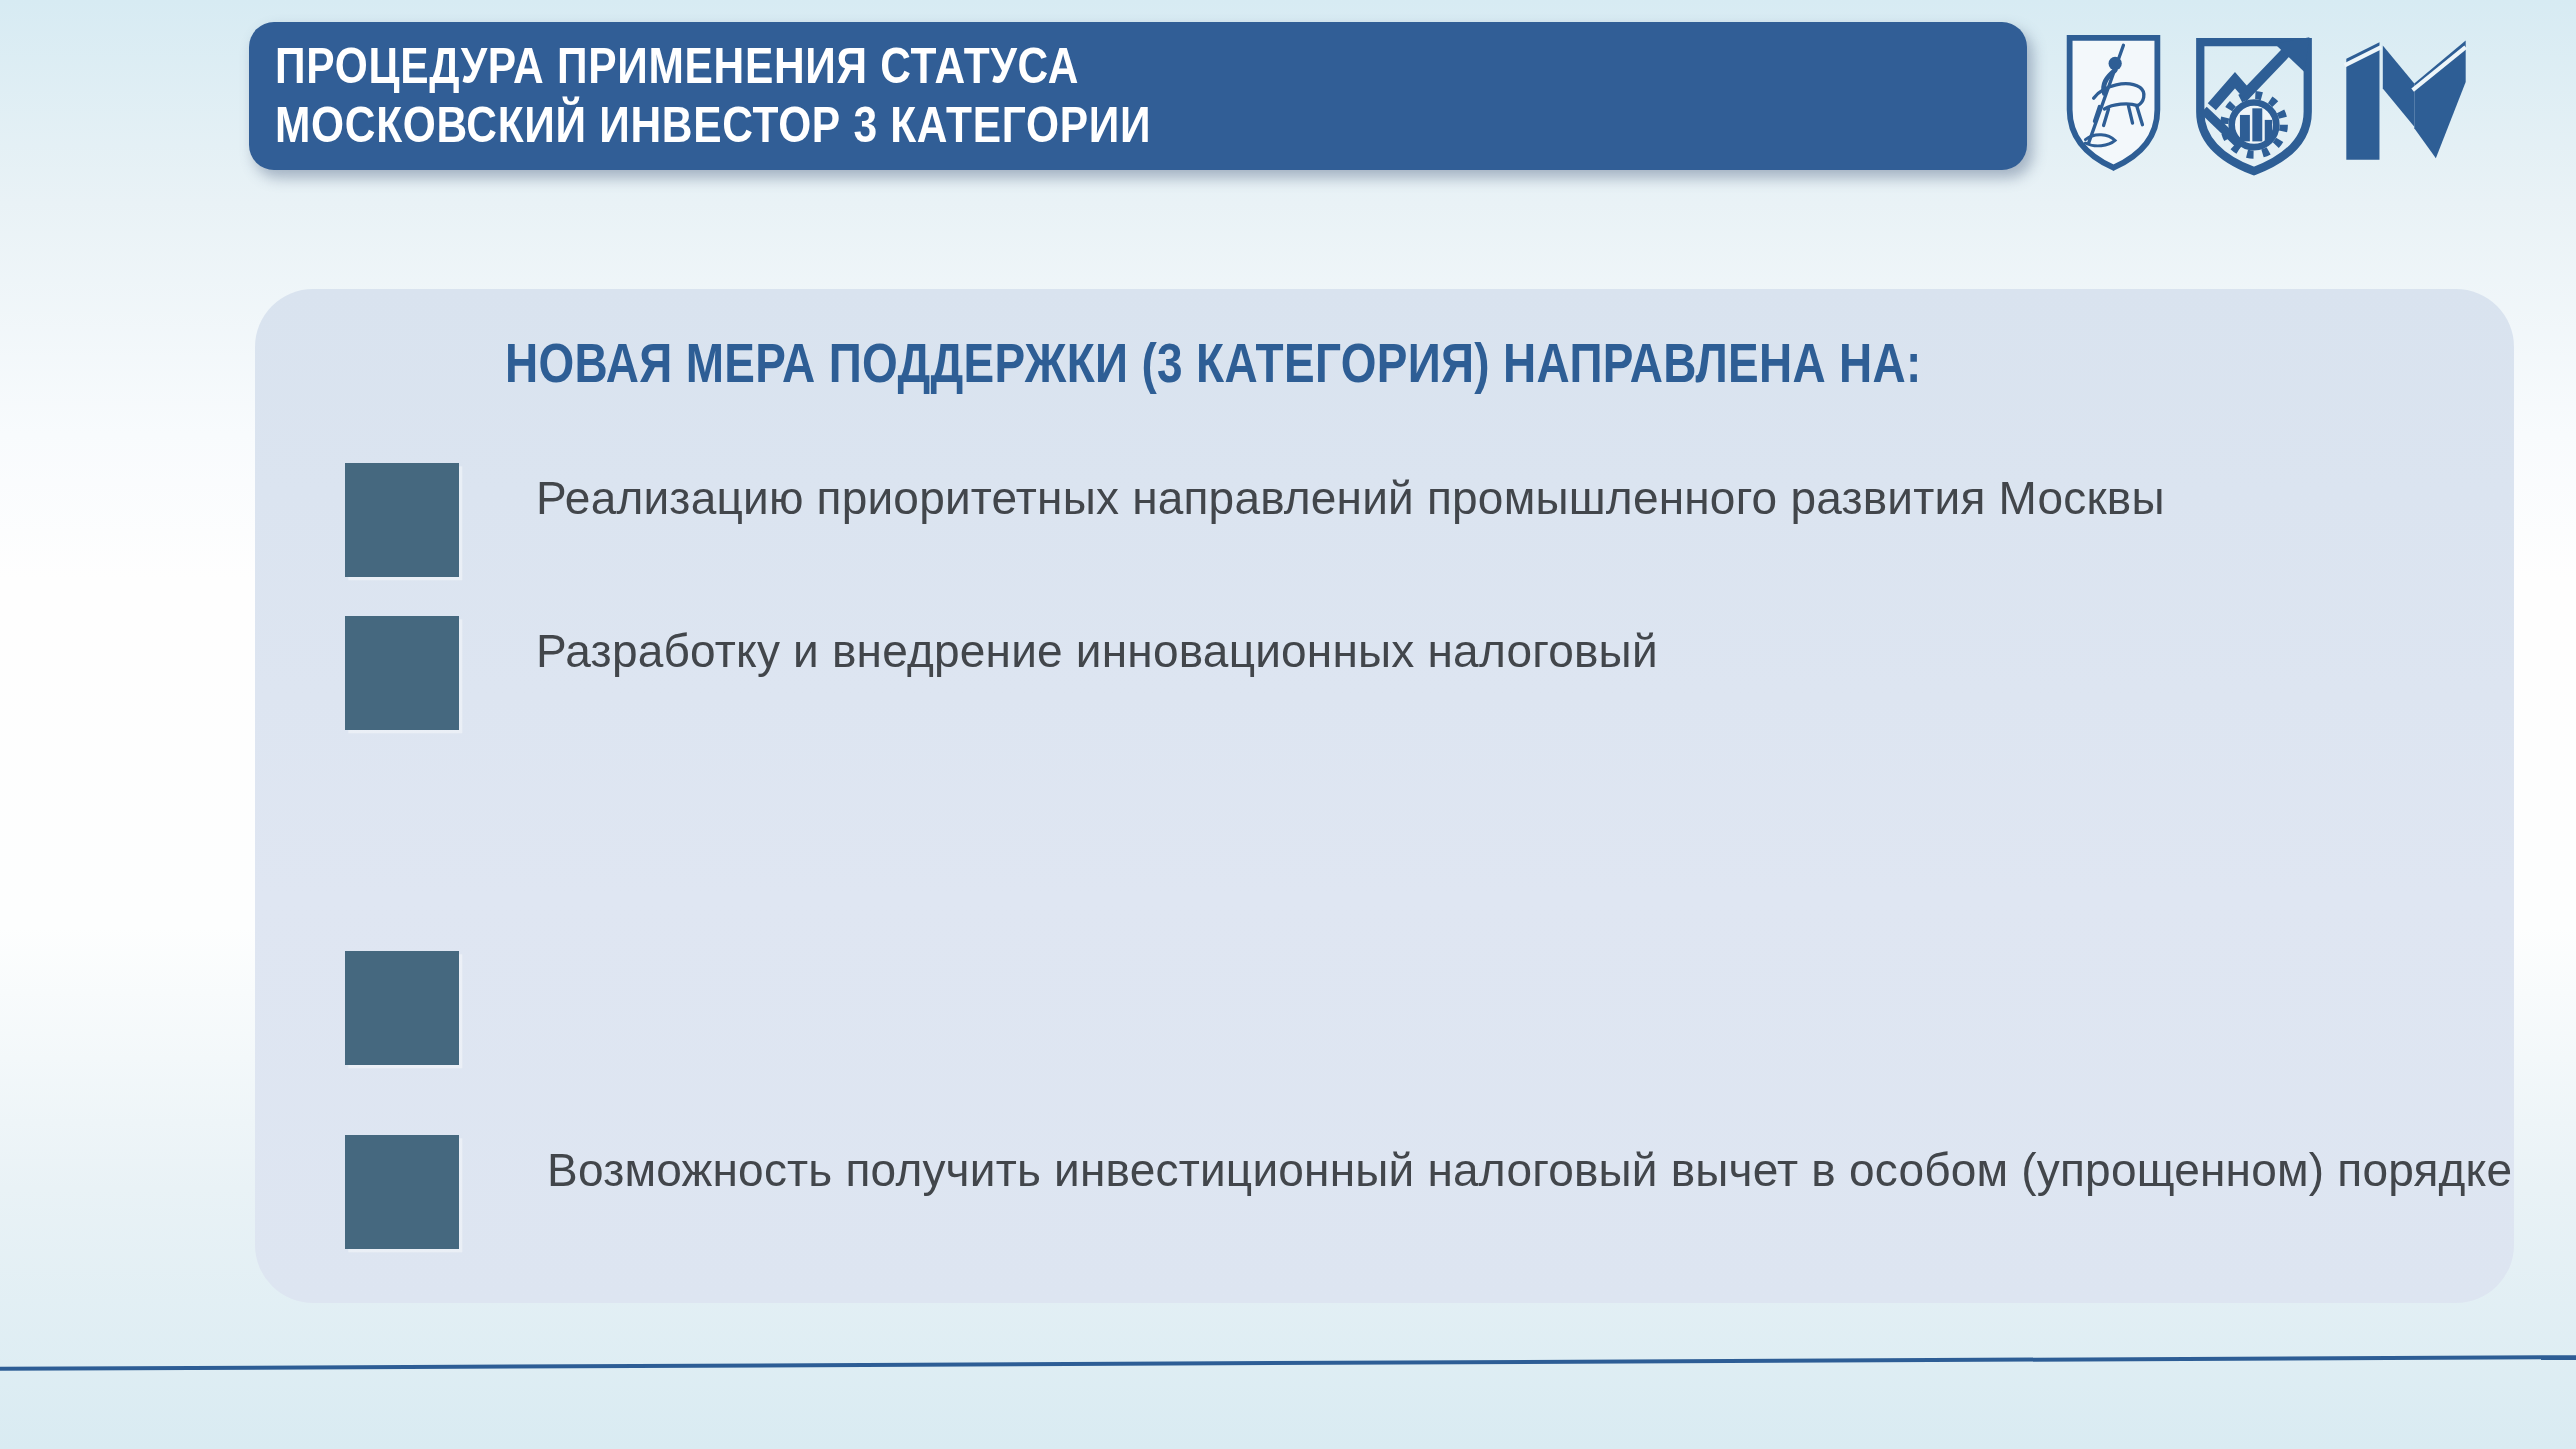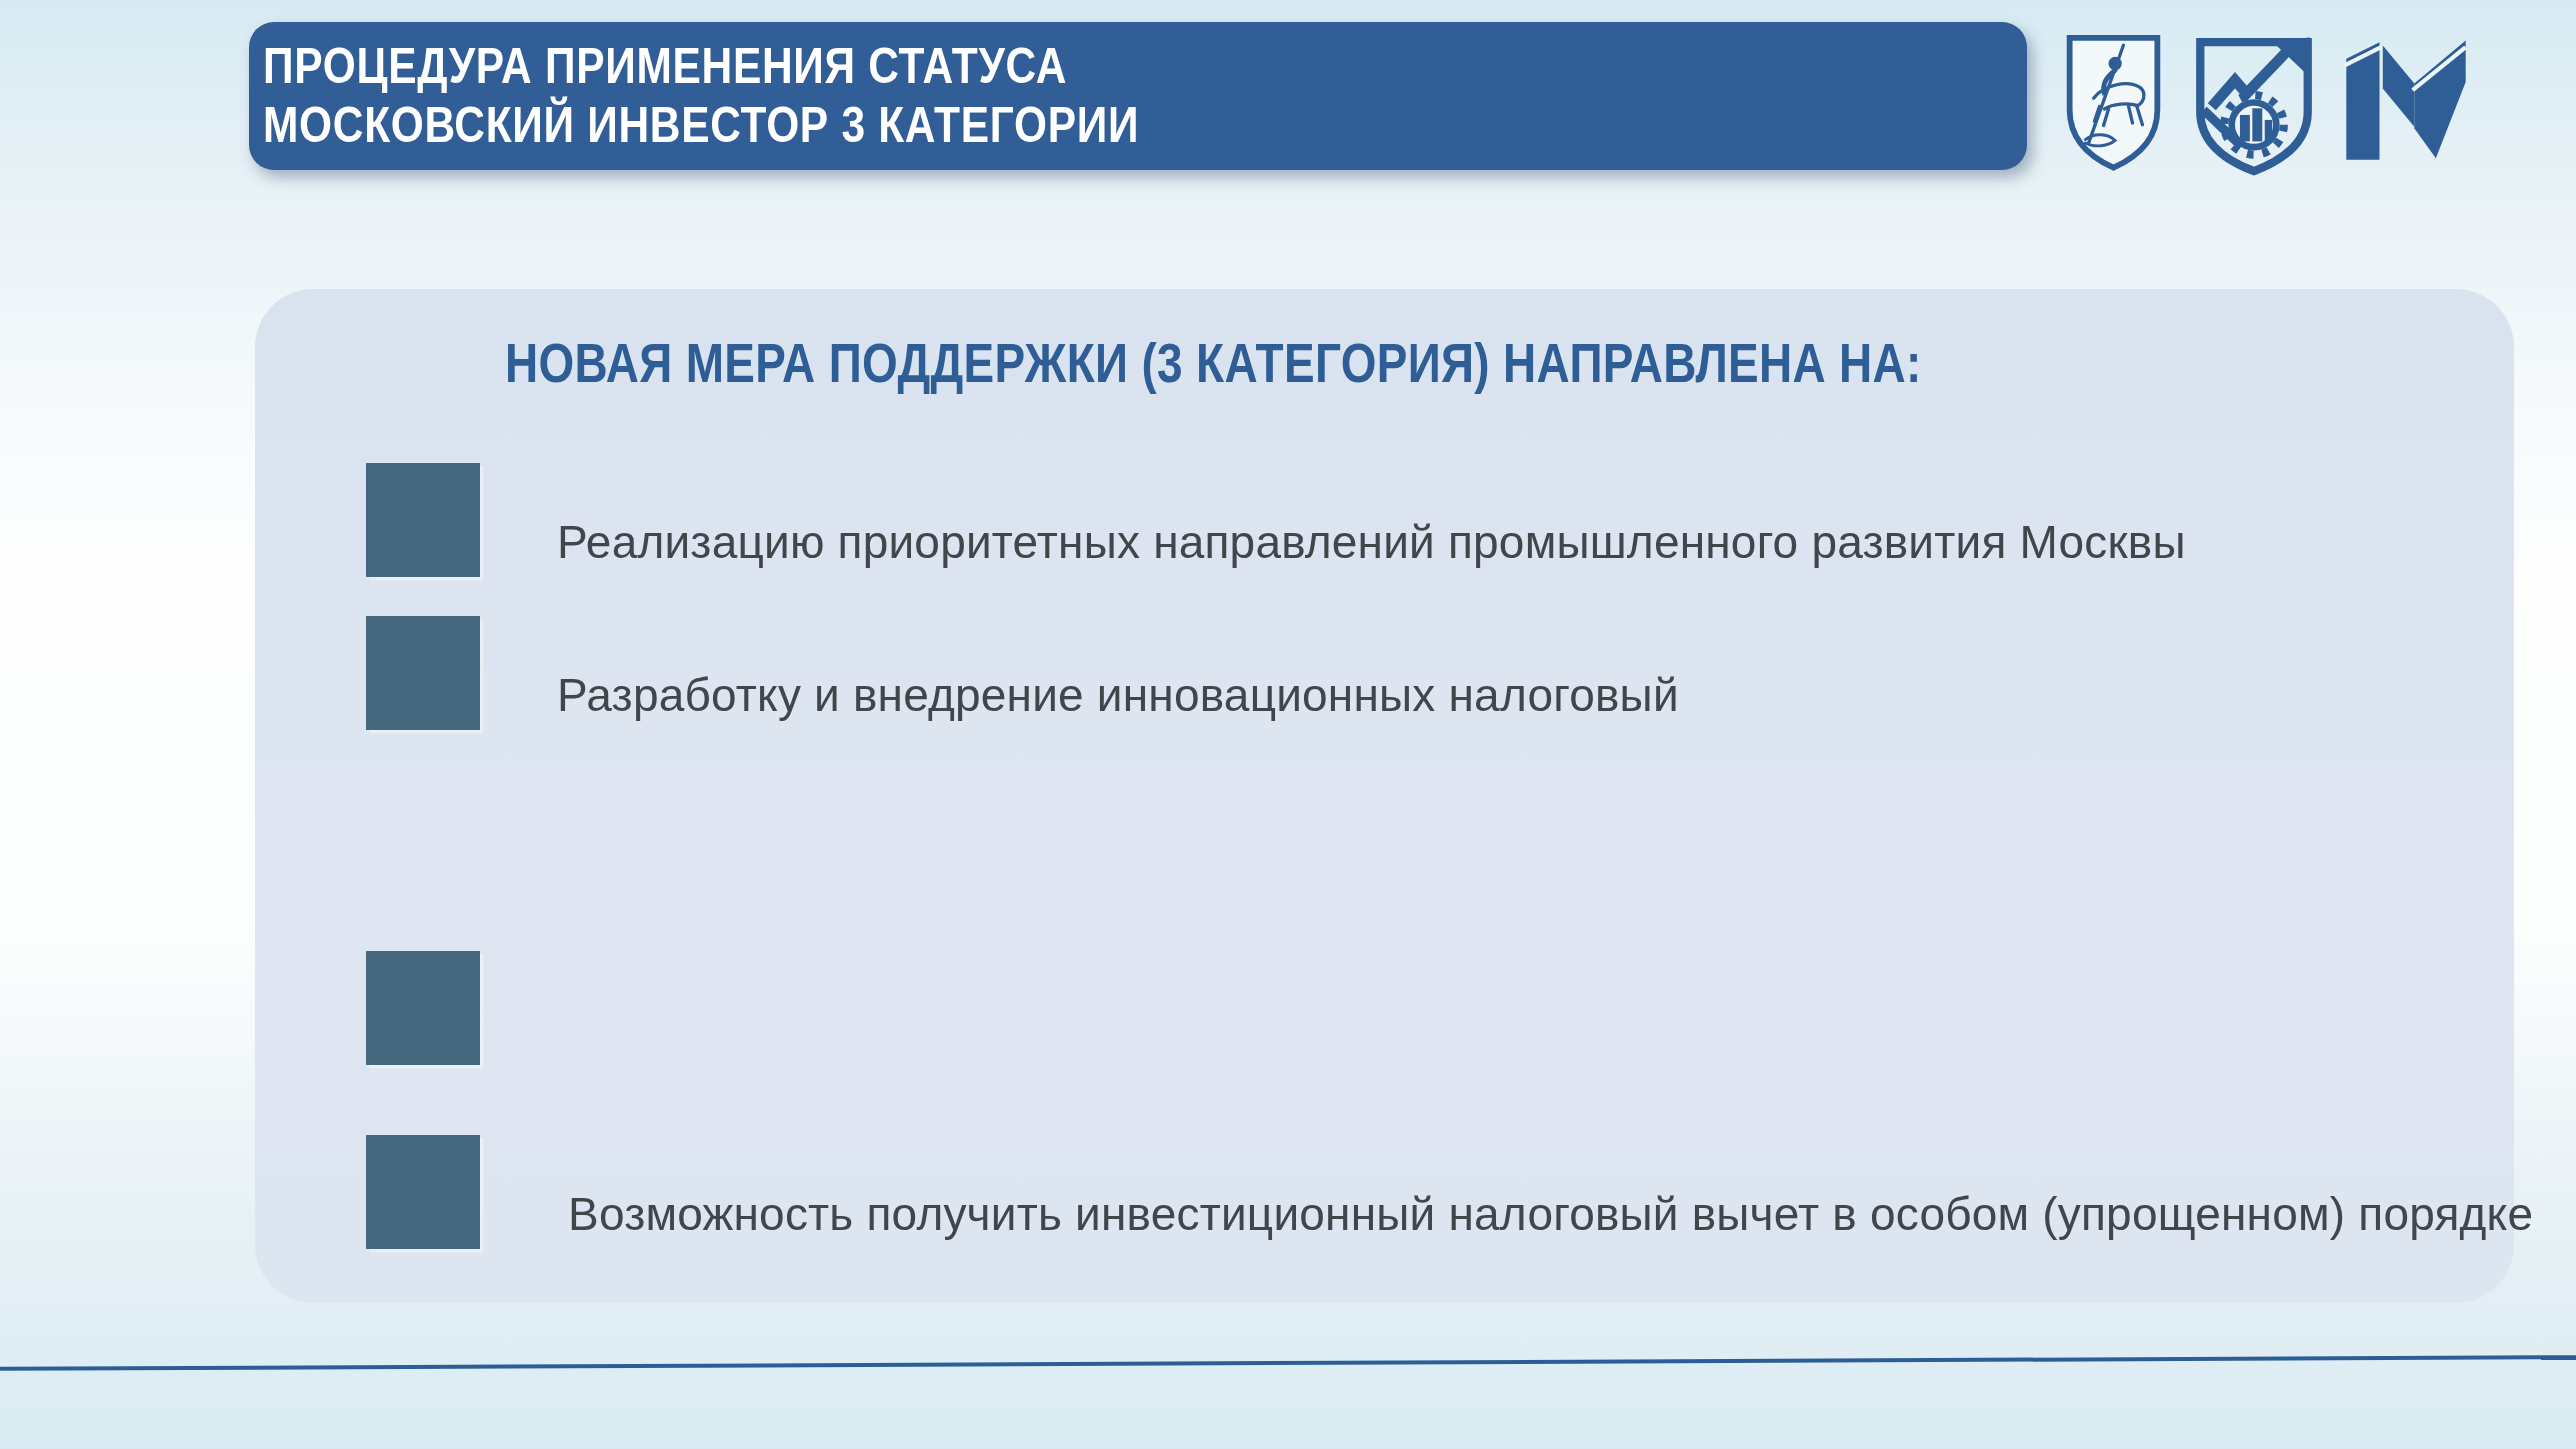--- a/index.html
+++ b/index.html
@@ -12,21 +12,21 @@
       #d7ebf3 0%, #e9f2f6 14%, #f8fbfd 30%, #fefefe 40%,
       #fdfefe 64%, #e9f2f6 82%, #d9ebf2 100%);
   }
 
   
   .header-bar {
     position:absolute; left:249px; top:22.4px; width:1778px; height:148px;
     background:#315e96; border-radius:25px;
     box-shadow:5.8px 7.5px 13.3px rgba(85,105,135,.45);
     display:flex; flex-direction:column; justify-content:center;
-    padding-left:14px;
+    padding-left:26px;
   }
   .header-line {
     color:#ffffff; font-weight:bold; font-size:50px; line-height:59px;
     letter-spacing:0.8px; white-space:nowrap;
     transform:scaleX(.85); transform-origin:left center;
   }
 
   
   .logos { position:absolute; left:2062px; top:31.5px; display:flex; align-items:flex-start; gap:27px; }
   .logo svg { display:block; }
@@ -37,21 +37,21 @@
     border-radius:58px;
     background:linear-gradient(180deg,#d9e3ef 0%,#dfe6f2 60%,#dde5f1 100%);
   }
   .panel-heading {
     position:absolute; left:250px; top:41px;
     font-size:56px; font-weight:bold; color:#2e5e95;
     letter-spacing:0.4px; white-space:nowrap;
     transform:scaleX(.82); transform-origin:left top;
   }
 
-  .item { position:absolute; left:75px; display:flex; align-items:flex-end;padding-left:36px; }
+  .item { position:absolute; left:54px; display:flex; align-items:flex-start;padding-left:36px; }
   .item .sq {
     width:114px; height:114px; background:#45687f; flex:none;
     box-shadow:3.3px 3.3px 0 rgba(255,255,255,.4);
   }
   .item .txt {
     margin-left:77px; font-size:46px; color:#42464b;
     line-height:70px; white-space:nowrap; letter-spacing:0.2px;
   }
   .item-1 { top:174px; }
   .item-2 { top:327px; }

